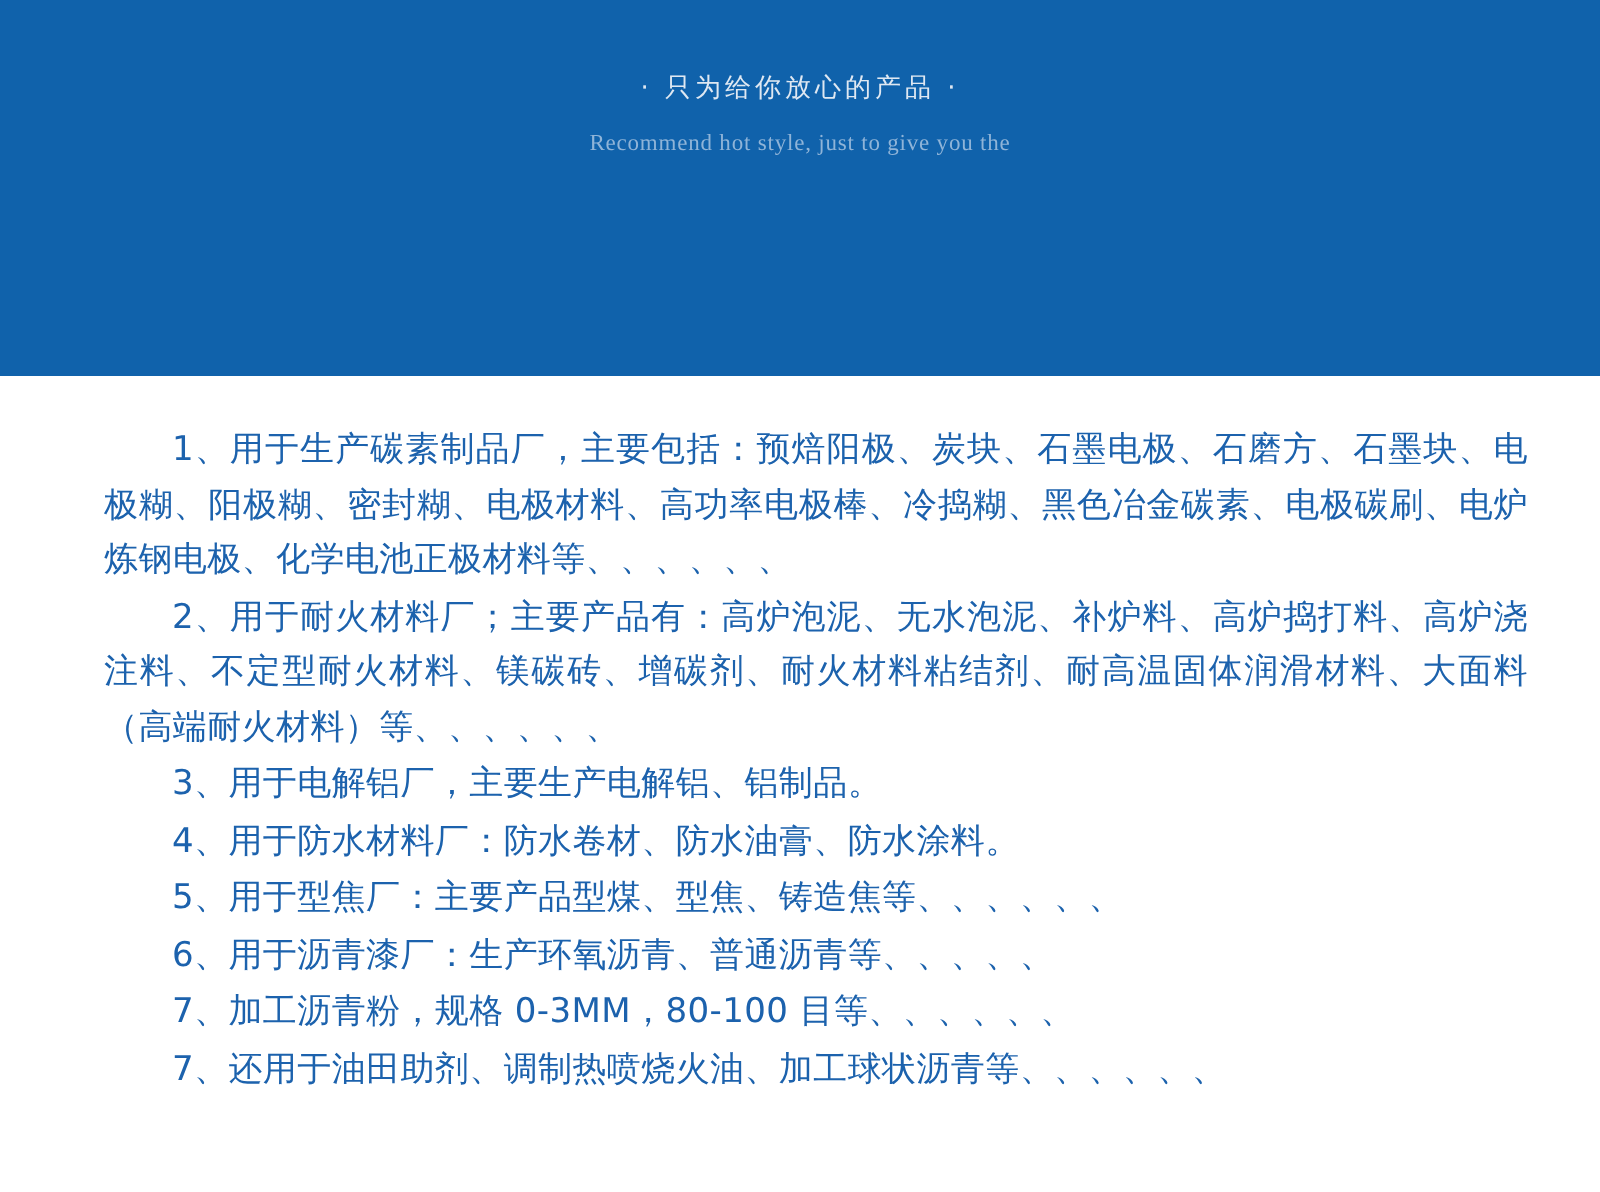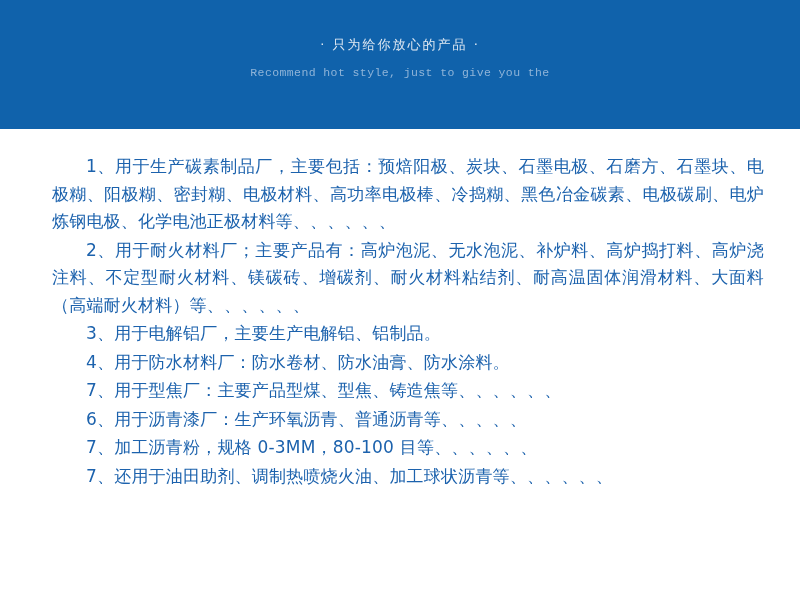--- a/index.html
+++ b/index.html
@@ -15,21 +15,21 @@
   }
   .page {
     width: 800px;
     height: 596px;
     position: relative;
     background: #ffffff;
   }
   
   .banner {
     width: 800px;
-    height: 129px;
+    height: 188px;
     background: #1062ab;
     position: relative;
     box-sizing: border-box;
   }
   .banner-inner {
     position: absolute;
     left: 0;
     top: 0;
     width: 800px;
     height: 182px;
@@ -71,21 +71,21 @@
     font-family: "DejaVu Sans", "Liberation Sans", sans-serif;
     text-indent: 6px;
   }
   .banner-sub {
     color: #8fb4d8;
     font-size: 11.5px;
     line-height: 1.7;
     text-align: right;
     letter-spacing: 0.4px;
     max-width: 330px;
-    font-family: Liberation Mono, monospace;
+    font-family: Liberation Serif, serif;
   }
   
   .content {
     padding: 24px 36px 0 52px;
     box-sizing: border-box;
   }
   .para {
     color: #1c62ad;
     font-size: 17px;
     line-height: 1.62;
@@ -113,19 +113,19 @@
         <div>Recommend hot style, just to give you the</div>
       </div>
     </div>
   </div>
 
   <div class="content">
     <p class="para indent">1、用于生产碳素制品厂，主要包括：预焙阳极、炭块、石墨电极、石磨方、石墨块、电极糊、阳极糊、密封糊、电极材料、高功率电极棒、冷捣糊、黑色冶金碳素、电极碳刷、电炉炼钢电极、化学电池正极材料等、、、、、、</p>
     <p class="para indent">2、用于耐火材料厂；主要产品有：高炉泡泥、无水泡泥、补炉料、高炉捣打料、高炉浇注料、不定型耐火材料、镁碳砖、增碳剂、耐火材料粘结剂、耐高温固体润滑材料、大面料（高端耐火材料）等、、、、、、</p>
     <p class="para short">3、用于电解铝厂，主要生产电解铝、铝制品。</p>
     <p class="para short">4、用于防水材料厂：防水卷材、防水油膏、防水涂料。</p>
-    <p class="para short">7、用于型焦厂：主要产品型煤、型焦、铸造焦等、、、、、、</p>
+    <p class="para short">5、用于型焦厂：主要产品型煤、型焦、铸造焦等、、、、、、</p>
     <p class="para short">6、用于沥青漆厂：生产环氧沥青、普通沥青等、、、、、</p>
     <p class="para short">7、加工沥青粉，规格 0-3MM，80-100 目等、、、、、、</p>
     <p class="para short">7、还用于油田助剂、调制热喷烧火油、加工球状沥青等、、、、、、</p>
   </div>
 
 </div>
 
 </body></html>

